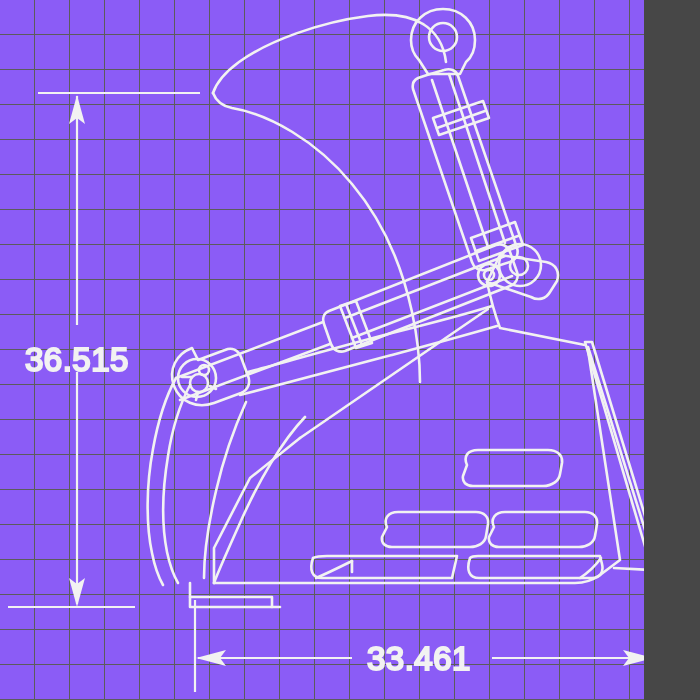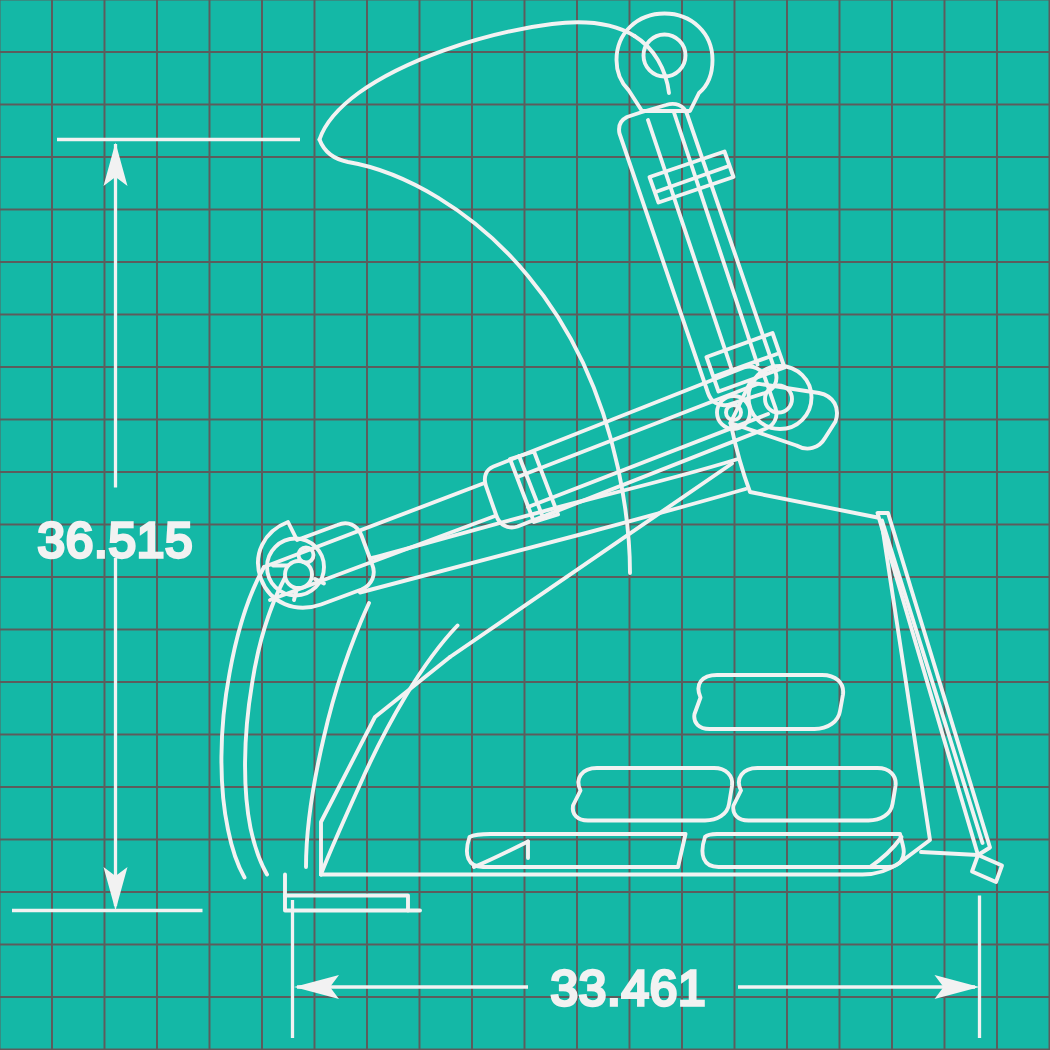--- a/index.html
+++ b/index.html
@@ -3,23 +3,23 @@
 <meta charset="utf-8">
 <title>Technical Drawing</title>
 <style>
   html, body {
     margin: 0;
     padding: 0;
     background: #474747;
   }
   #stage {
     position: relative;
-    width: 700px;
+    width: 644px;
     height: 700px;
-    background-color: #14b8a6;
+    background-color: #8b5cf6;
     overflow: hidden;
     font-family: "Liberation Sans", sans-serif;
   }
   #grid-layer {
     position: absolute;
     inset: 0;
     background-image:
       linear-gradient(to right, #5c5c5c 1px, transparent 1px),
       linear-gradient(to bottom, #5c5c5c 1px, transparent 1px);
     background-size: 35px 35px;

